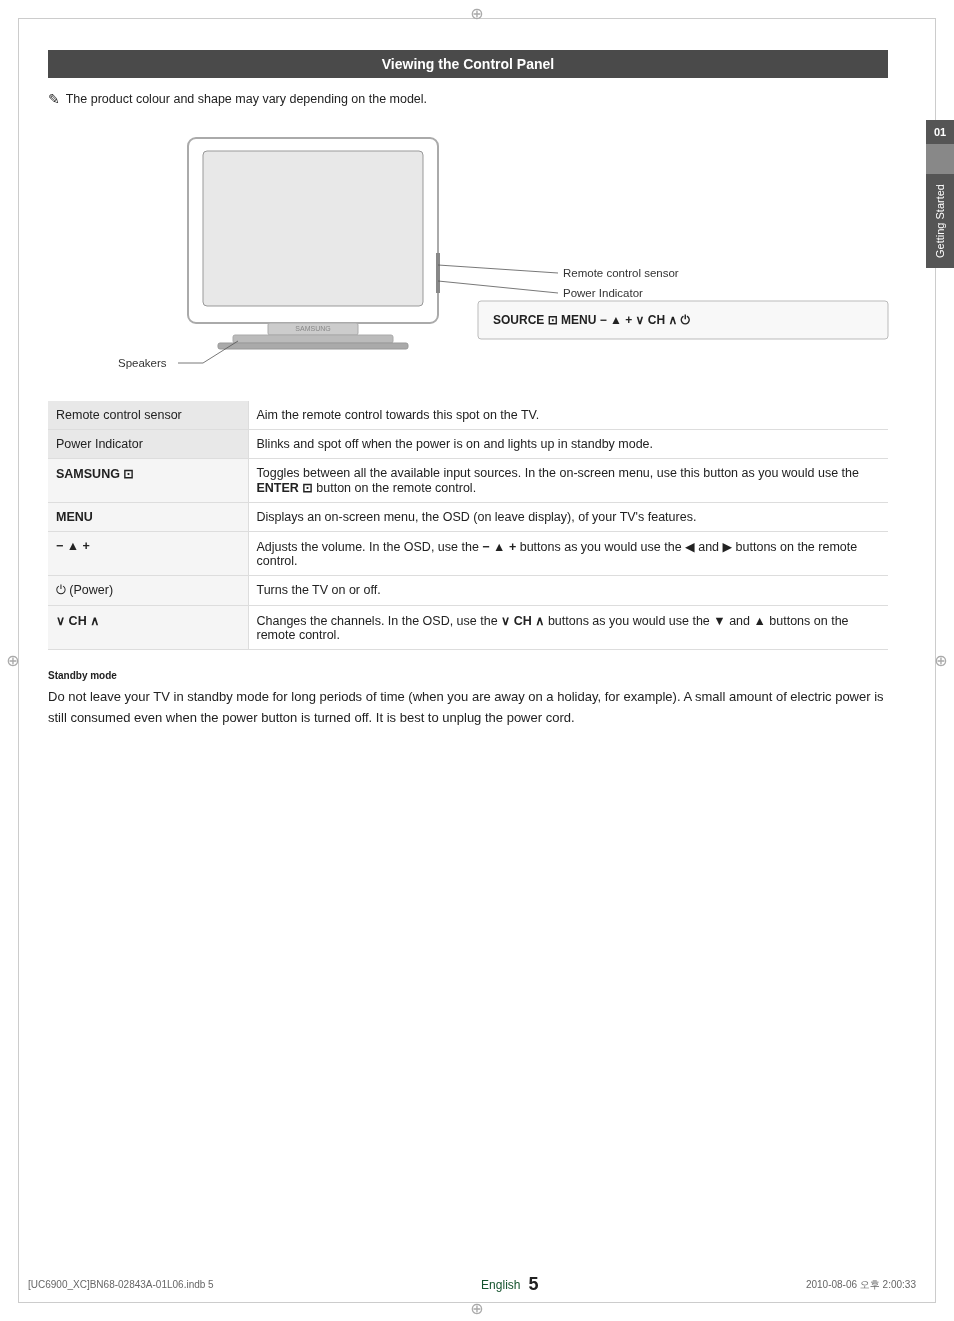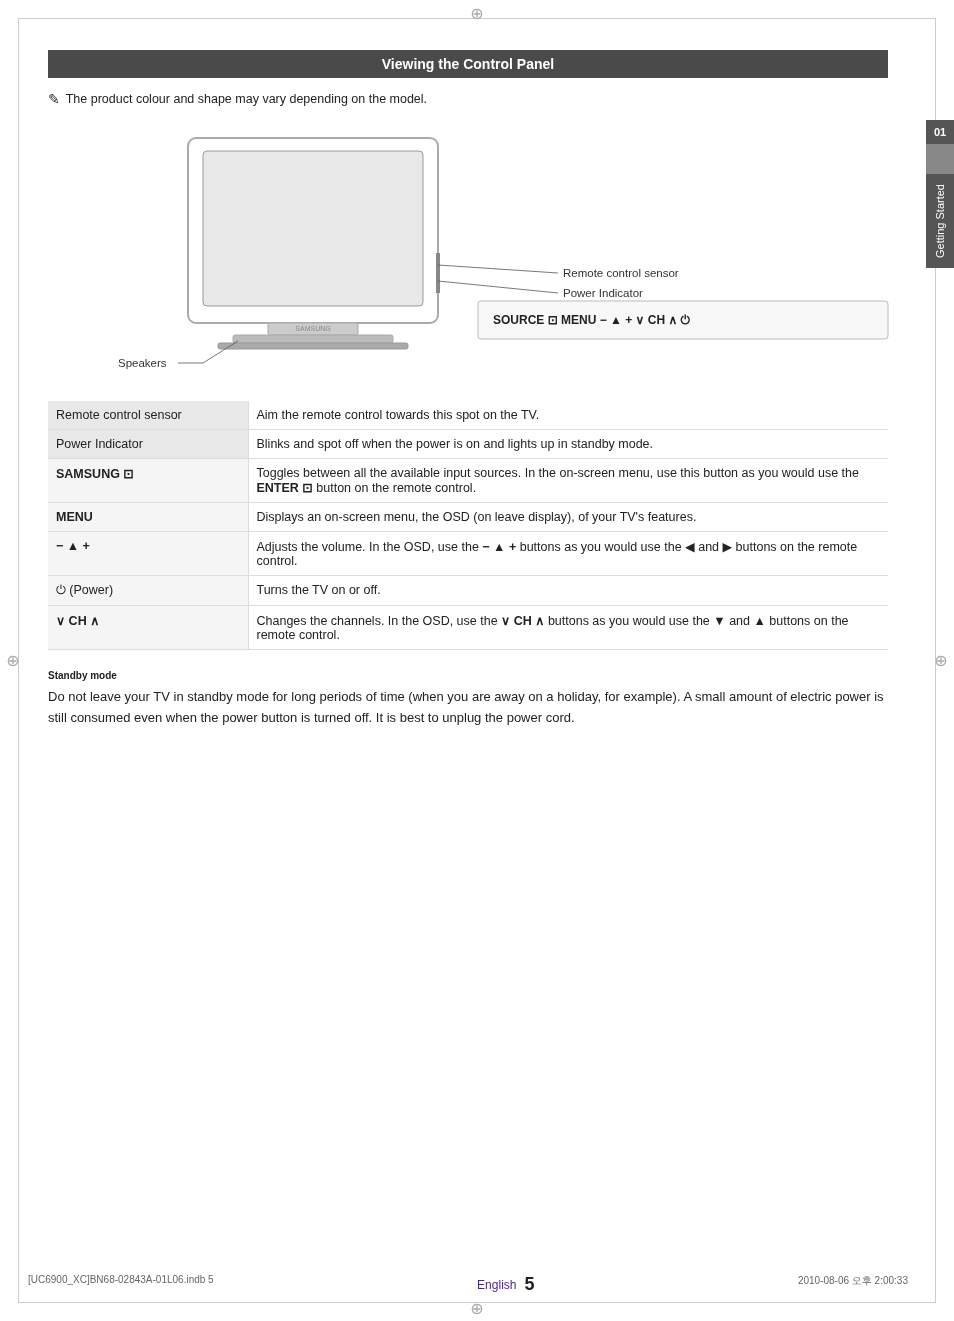--- a/index.html
+++ b/index.html
@@ -145,42 +145,42 @@
     .standby-text {
       font-size: 13px;
       line-height: 1.6;
     }
 
     
     .page-footer {
       position: absolute;
       bottom: 26px;
       left: 28px;
-      right: 46px;
+      right: 38px;
       display: flex;
       justify-content: space-between;
-      align-items: flex-start;
+      align-items: center;
       font-size: 10px;
       color: #666;
     }
     .footer-left { }
     .footer-right { }
     .page-number-area {
       display: flex;
       align-items: center;
       gap: 8px;
     }
     .page-num {
       font-size: 18px;
       font-weight: bold;
       color: #222;
     }
     .lang-label {
       font-size: 12px;
-      color: #4c1d95;
+      color: #14532d;
     }
   </style>
 </head>
 <body>
 
 <div class="page-border-top"></div>
 <div class="page-border-bottom"></div>
 <div class="page-border-left"></div>
 <div class="page-border-right"></div>
 

